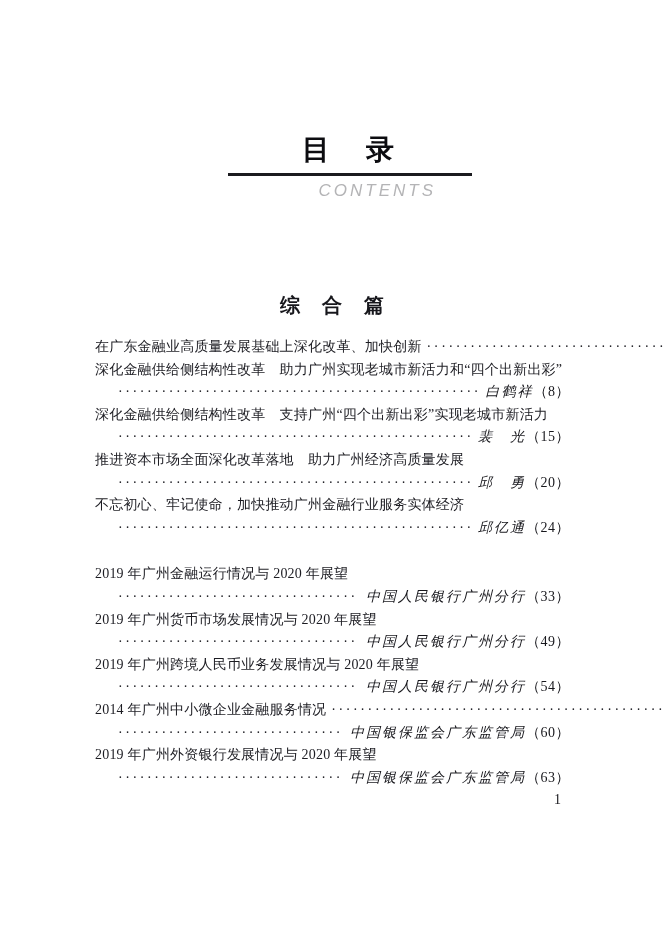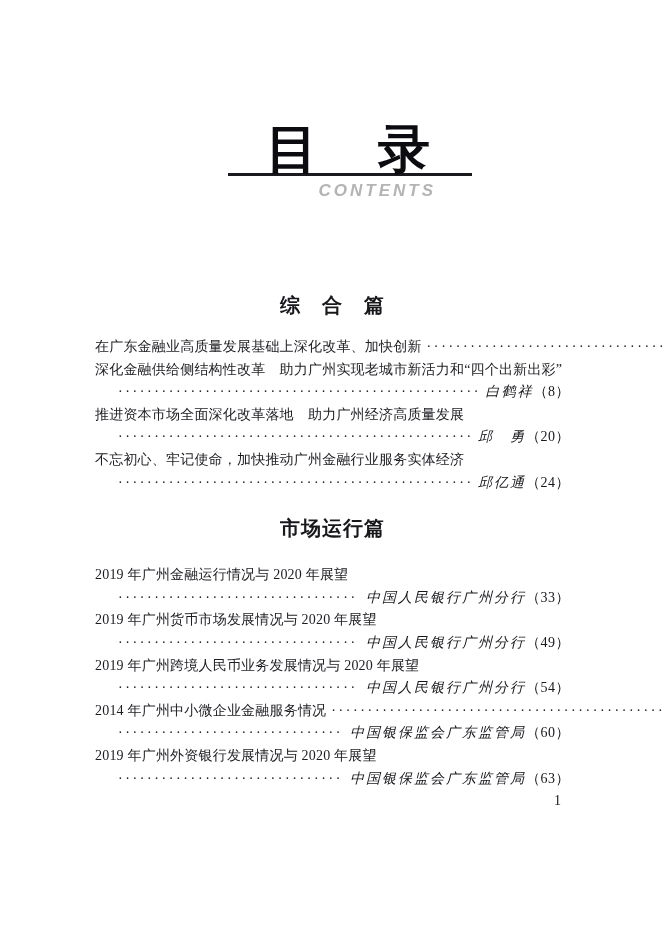--- a/index.html
+++ b/index.html
@@ -9,30 +9,30 @@
     width:665px; height:929px;
     margin:0 auto;
     background:#ffffff;
     color:#1c1c22;
     font-family:"Liberation Serif","DejaVu Serif",serif;
     overflow:hidden;
   }
   
   .toc-header { margin:128px 0 0 228px; width:244px; }
   .toc-title {
-    font-size:52px; font-weight:700; line-height:44px;
+    font-size:28px; font-weight:700; line-height:44px;
     text-align:center; letter-spacing:4px;
     color:#0c0c10;
   }
   .toc-rule { border:none; border-top:3px solid #1b1b1f; margin-top:1px; }
   .toc-subtitle {
     margin-top:5px; text-align:right; padding-right:36px;
     font-family:"Liberation Sans","DejaVu Sans",sans-serif;
     font-style:italic; font-size:17px; line-height:20px;
-    letter-spacing:3px; color:#b4b4b6;font-weight:bold;
+    letter-spacing:3px; color:#b4b4b6;
   }
   
   .toc-body { margin:0 95px; }
   .section-heading {
     text-align:center;
     font-family:"Liberation Sans","DejaVu Sans",sans-serif;
     font-weight:700; font-size:20px; line-height:24px;
     letter-spacing:1px; color:#17171c;
   }
   .section:first-child .section-heading { margin-top:92px; }
@@ -90,20 +90,28 @@
 
   <div class="entry">
     <span class="entry-title">深化金融供给侧结构性改革　助力广州实现老城市新活力和“四个出新出彩”</span>
     <span class="leader-row">
       <span class="leader"></span>
       <span class="entry-author">白鹤祥</span>
       <span class="entry-page">（8）</span>
     </span>
   </div>
 
+  <div class="entry">
+    <span class="entry-title">深化金融供给侧结构性改革　支持广州“四个出新出彩”实现老城市新活力</span>
+    <span class="leader-row">
+      <span class="leader"></span>
+      <span class="entry-author">裴　光</span>
+      <span class="entry-page">（15）</span>
+    </span>
+  </div>
 
   <div class="entry">
     <span class="entry-title">推进资本市场全面深化改革落地　助力广州经济高质量发展</span>
     <span class="leader-row">
       <span class="leader"></span>
       <span class="entry-author">邱　勇</span>
       <span class="entry-page">（20）</span>
     </span>
   </div>
 
@@ -112,21 +120,20 @@
     <span class="leader-row">
       <span class="leader"></span>
       <span class="entry-author">邱亿通</span>
       <span class="entry-page">（24）</span>
     </span>
   </div>
 </div>
   </div>
 
   <div class="section">
-    <div class="section-heading">市场运行篇</div>
     <div class="section-items">
   <div class="entry">
     <span class="entry-title">2019 年广州金融运行情况与 2020 年展望</span>
     <span class="leader-row">
       <span class="leader"></span>
       <span class="entry-author">中国人民银行广州分行</span>
       <span class="entry-page">（33）</span>
     </span>
   </div>
 

